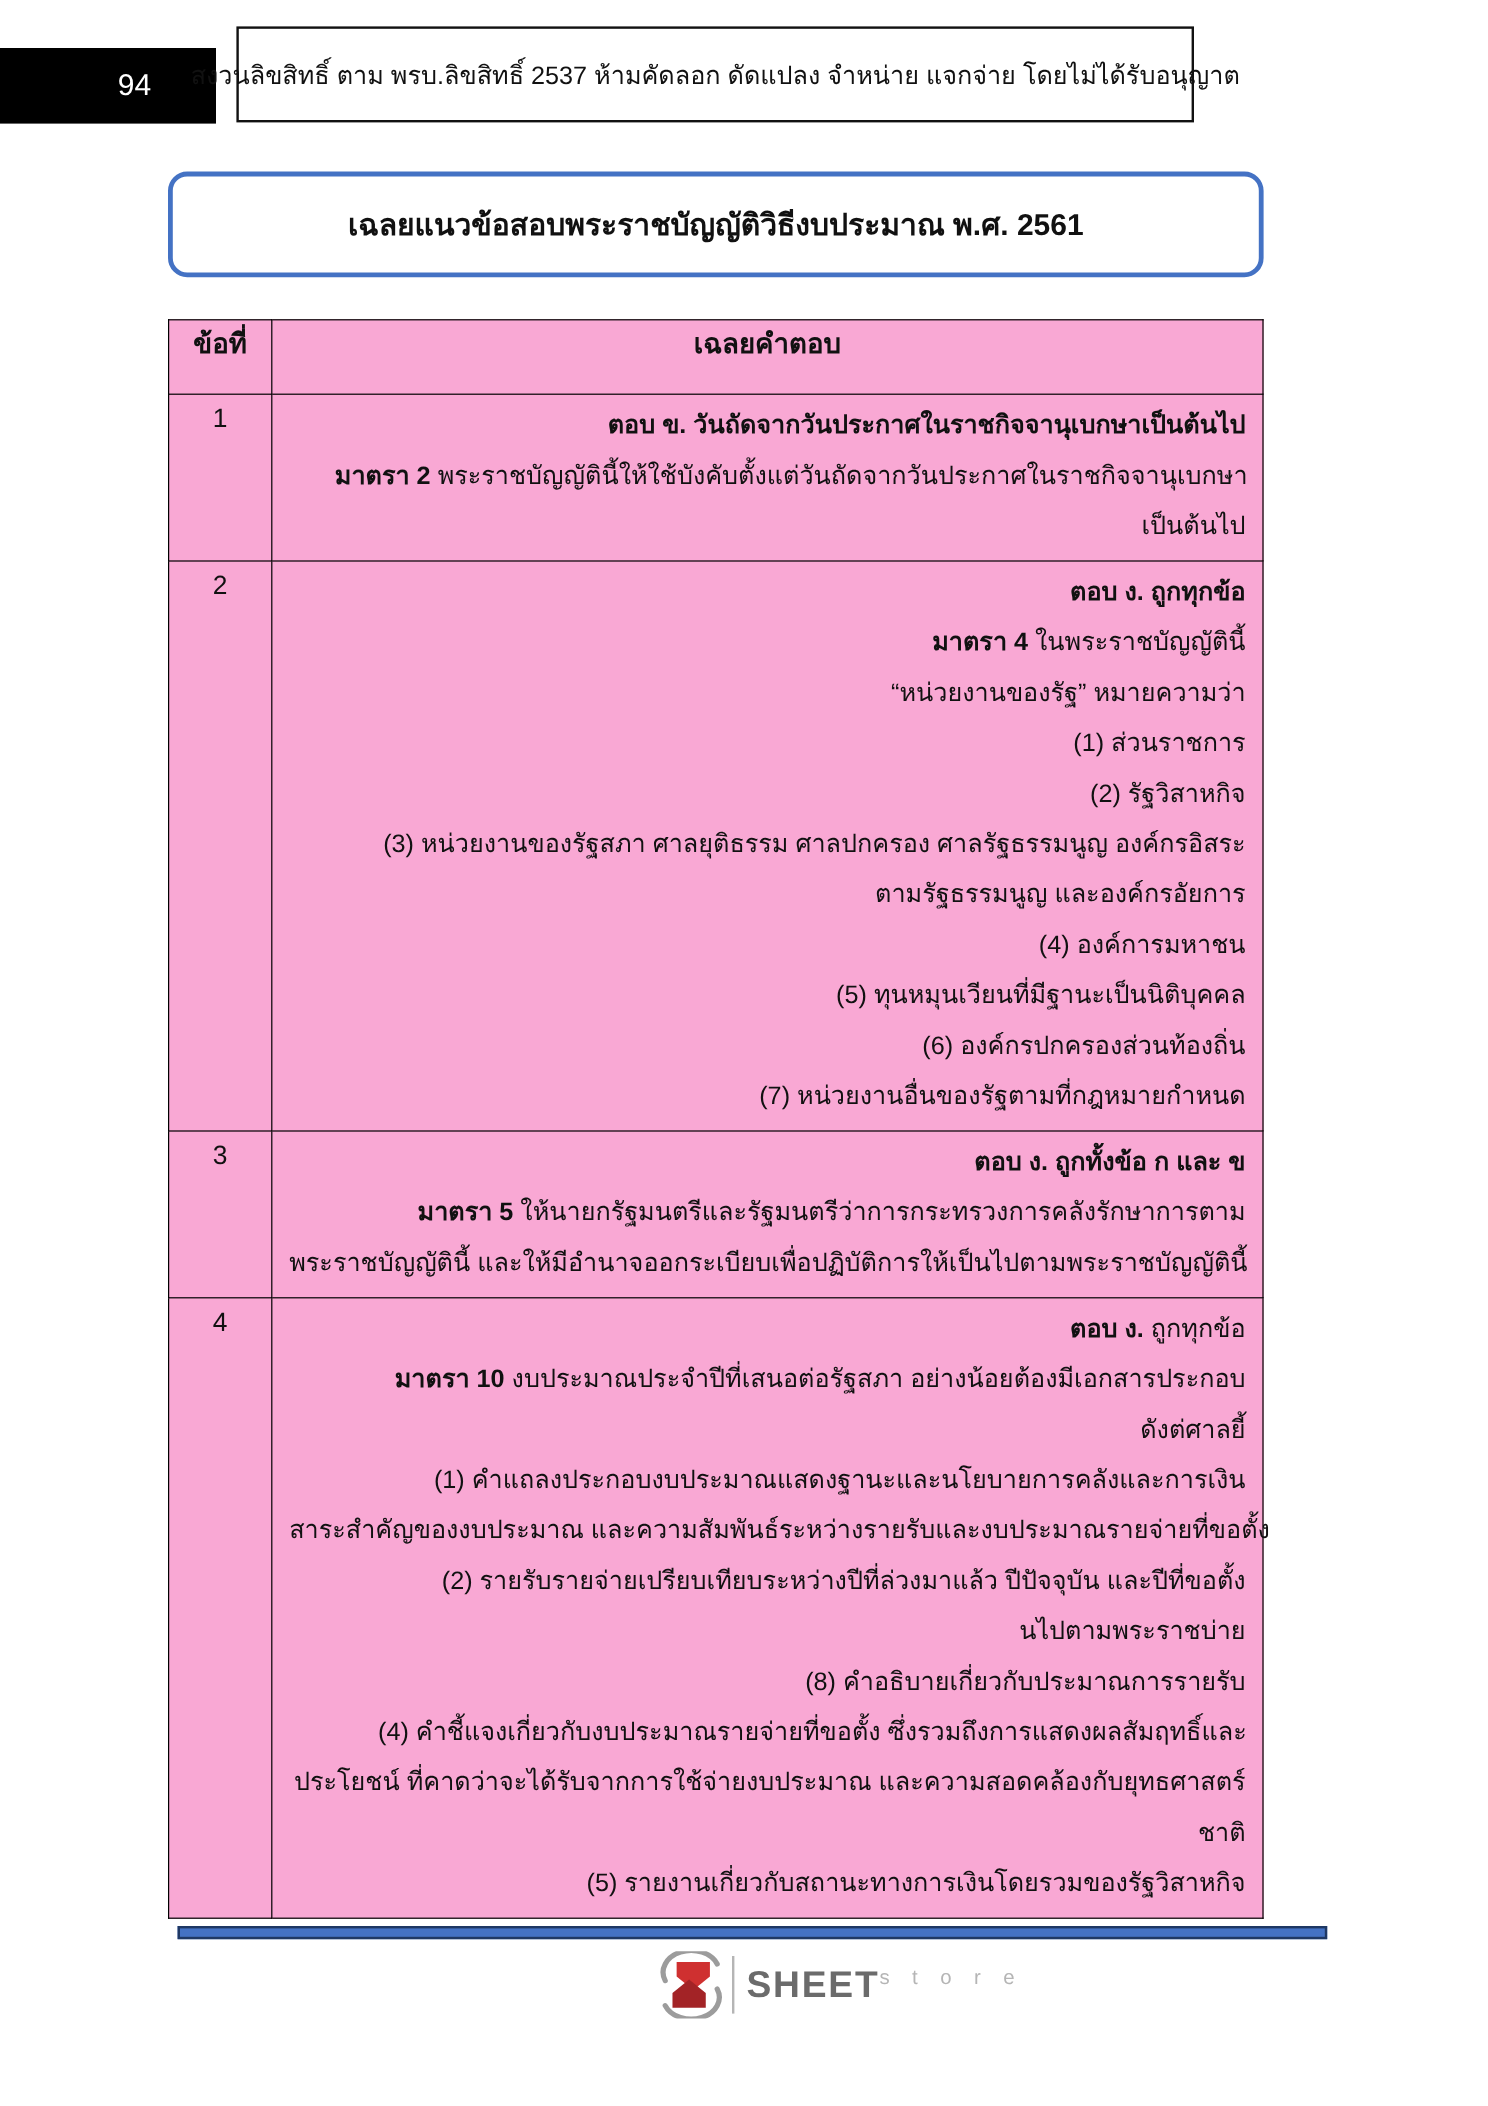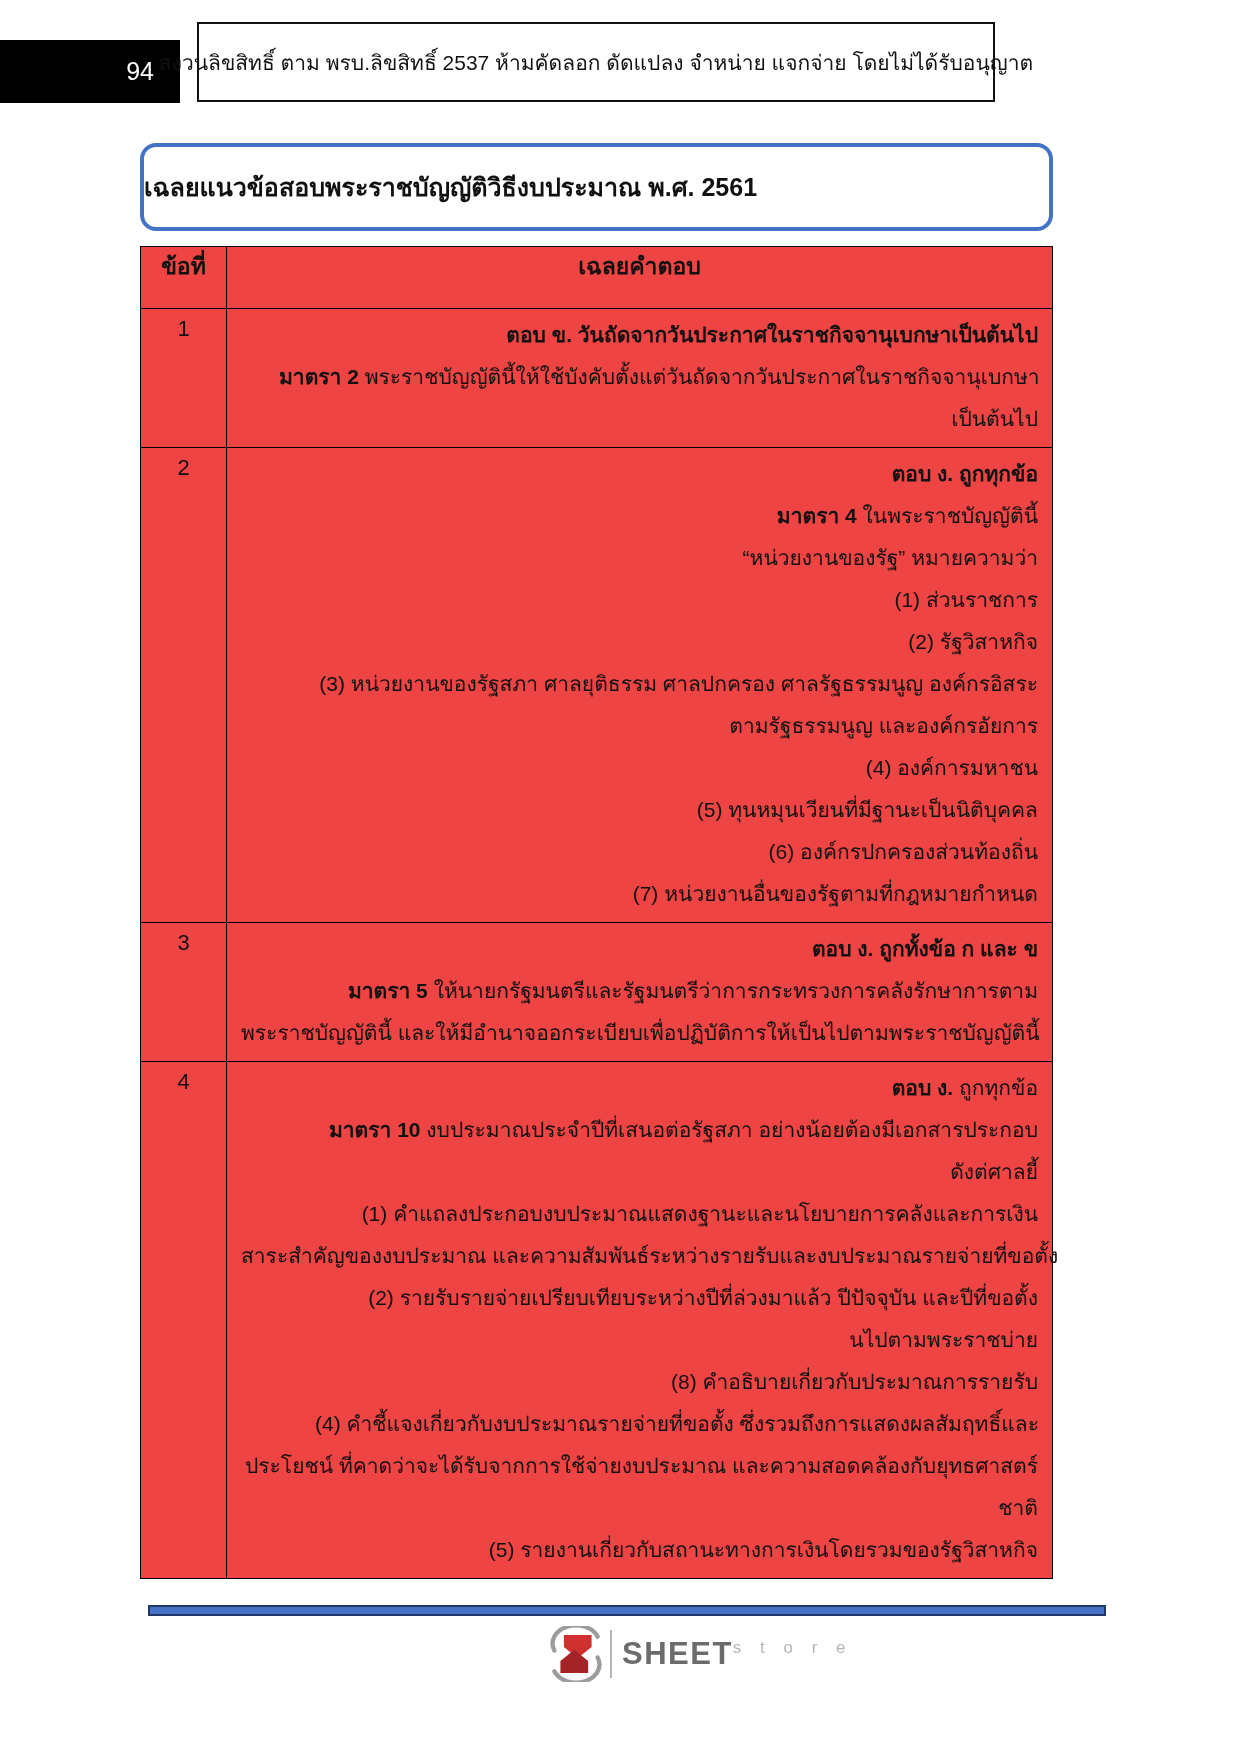--- a/index.html
+++ b/index.html
@@ -4,40 +4,40 @@
 <style>
   html,body{margin:0;padding:0;}
   body{
     width:1240px;height:1755px;position:relative;background:#ffffff;
     font-family:"Liberation Sans","DejaVu Sans",sans-serif;color:#111;
     overflow:hidden;
   }
   
   .page-badge{
     position:absolute;left:0;top:40px;width:180px;height:63px;background:#000;
-    color:#fff;font-size:25px;line-height:63px;text-align:right;padding-right:26px;
+    color:#fff;font-size:25px;line-height:63px;text-align:right;padding-right:54px;
     box-sizing:border-box;
   }
   
   .copyright-box{
     position:absolute;left:197px;top:22px;width:798px;height:80px;
     border:2.5px solid #111;box-sizing:border-box;display:flex;align-items:center;
     justify-content:center;font-size:21px;white-space:nowrap;
   }
   
   .title-box{
     position:absolute;left:140px;top:143px;width:913px;height:88px;box-sizing:border-box;
     border:4px solid var(--accent-blue,#4472C4);border-radius:16px;background:#fff;
-    display:flex;align-items:center;justify-content:flex-start;
+    display:flex;align-items:center;justify-content:center;
   }
   .title-box .title{font-size:25px;font-weight:bold;white-space:nowrap;}
   
   table.answers{
-    position:absolute;left:140px;top:246px;width:913px;border-collapse:collapse;
-    table-layout:fixed;background:#ef4444;
+    position:absolute;left:140px;top:266px;width:913px;border-collapse:collapse;
+    table-layout:fixed;background:#f9a8d4;
   }
   table.answers col.c-no{width:86px;}
   table.answers th,table.answers td{
     border:1.2px solid #000;box-sizing:border-box;vertical-align:top;
   }
   table.answers tr + tr td{border-top:1px solid #5a5a5a;}
   th.h-no,th.h-answer{
     height:62px;font-size:23px;font-weight:bold;text-align:center;vertical-align:middle;
   }
   td.cell-no{

